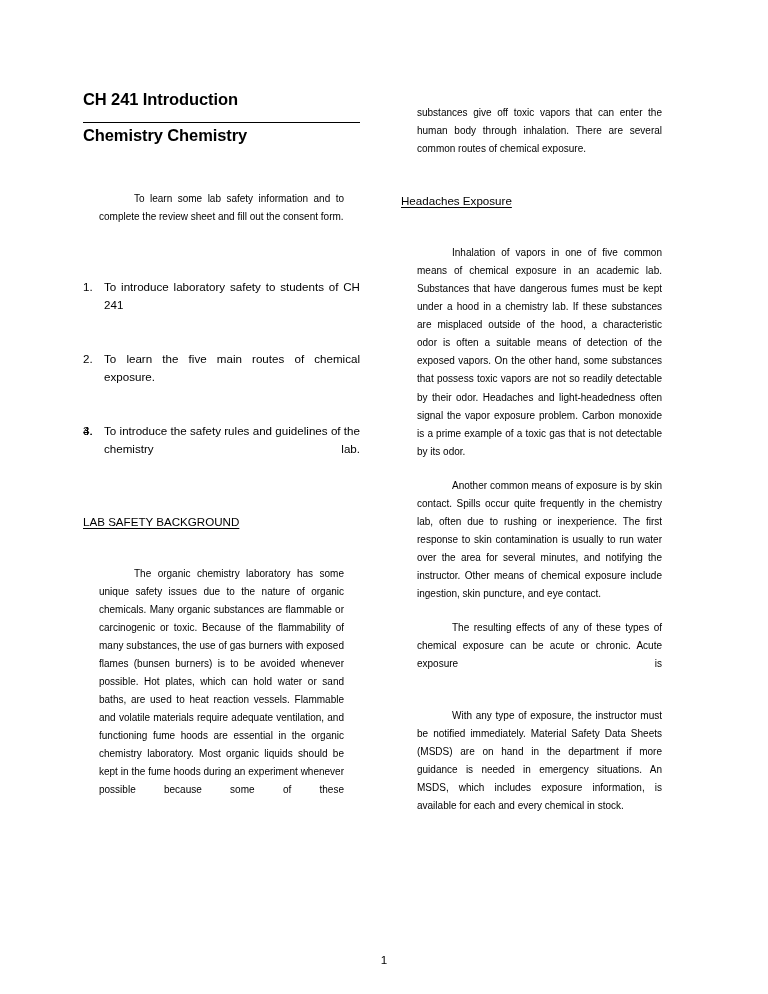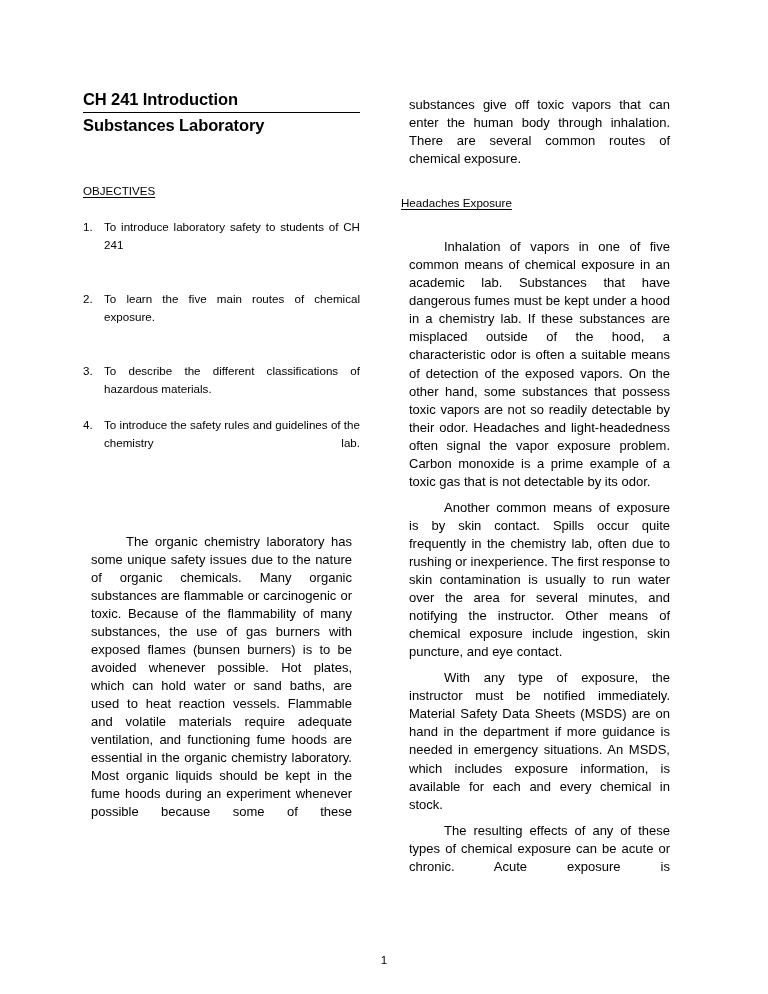--- a/index.html
+++ b/index.html
@@ -40,37 +40,37 @@
     font-weight: bold;
     line-height: 23px;
     margin: 0 0 0 0;
     letter-spacing: -0.1px;
   }
   .doc-title .tline {
     display: block;
   }
   .doc-title .tline.underlined {
     border-bottom: 1.6px solid #000;
-    padding-bottom: 1px;
+    padding-bottom: 11px;
     margin-bottom: 1px;
   }
   .heading {
     font-size: 11.6px;
     line-height: 18px;
     text-decoration: underline;
     text-underline-offset: 2px;
     margin: 0;
     white-space: pre;
   }
   .para {
-    font-size: 13px;
+    font-size: 10px;
     line-height: 18.05px;
     text-align: justify;
     text-justify: inter-word;
-    margin: 8px;
+    margin: 16px;
     hyphens: none;
   }
   .para.indent {
     text-indent: 35px;
   }
   .para.last-left {
     text-align: justify;
   }
   .para.last-left::after {
     content: "";
@@ -123,56 +123,56 @@
 <body>
 
 <div class="page">
 
   <div class="columns">
 
     <div class="col">
 
       <div class="doc-title">
         <span class="tline underlined">CH 241 Introduction</span>
-        <span class="tline">Substances Laboratory</span>
+        <span class="tline">Chemistry Chemistry</span>
       </div>
 
       <div class="spacer-9"></div>
 
 
       <div class="spacer-18"></div>
 
-
-      <div class="spacer-18"></div>
-
-      <p class="heading">OBJECTIVES</p>
+      <p class="para indent">To learn some lab safety information and to complete the review sheet and fill out the consent form.</p>
+
+      <div class="spacer-18"></div>
+
 
       <div class="spacer-18"></div>
 
       <ul class="obj-list">
         <li class="obj-item">
           <span class="obj-num">1.</span>
           <span class="obj-text">To introduce laboratory safety to students of  CH 241</span>
         </li>
         <li class="obj-item">
           <span class="obj-num">2.</span>
           <span class="obj-text">To learn the five main routes of chemical exposure.</span>
         </li>
         <li class="obj-item full">
           <span class="obj-num">3.</span>
-          <span class="obj-text">To describe the different classifications of hazardous materials.</span>
         </li>
         <li class="obj-item">
           <span class="obj-num">4.</span>
           <span class="obj-text">To introduce the safety rules and guidelines of the chemistry lab.</span>
         </li>
       </ul>
 
       <div class="spacer-36"></div>
 
+      <p class="heading">LAB SAFETY BACKGROUND</p>
 
       <div class="spacer-18"></div>
 
       <p class="para indent last-left">The organic chemistry laboratory has some unique safety issues due to the nature of organic chemicals.  Many organic substances are flammable or carcinogenic or toxic.  Because of the flammability of many substances, the use of gas burners with exposed flames (bunsen burners) is to be avoided whenever possible.  Hot plates, which can hold water or sand baths, are used to heat reaction vessels.  Flammable and volatile materials require adequate ventilation, and functioning fume hoods are essential in the organic chemistry laboratory.  Most organic liquids should be kept in the fume hoods during an experiment whenever possible because some of these</p>
 
     </div>
 
     <div class="col">
 
       <p class="para">substances give off toxic vapors that can enter the human body through inhalation.  There are several common routes of chemical exposure.</p>
@@ -180,23 +180,23 @@
       <div class="spacer-18"></div>
 
       <p class="heading">Headaches Exposure</p>
 
       <div class="spacer-18"></div>
 
       <p class="para indent"><b>Inhalation</b><span> of vapors in one of five common means of chemical exposure in an academic lab.  Substances that have dangerous fumes must be kept under a hood in a chemistry lab.  If these substances are misplaced outside of the hood, a characteristic odor is often a suitable means of detection of the exposed vapors.  On the other hand, some substances that possess toxic vapors are not so readily detectable by their odor.  Headaches and light-headedness often signal the vapor exposure problem.  Carbon monoxide is a prime example of a toxic gas that is not detectable by its odor.</span></p>
 
       <p class="para indent"><span>Another common means of exposure is by </span><b>skin contact</b><span>.  Spills occur quite frequently in the chemistry lab, often due to rushing or inexperience.  The first response to skin contamination is usually to run water over the area for several minutes, and notifying the instructor.  Other means of chemical exposure include </span><b>ingestion</b><span>, </span><b>skin puncture</b><span>, and </span><b>eye contact</b><span>.</span></p>
 
+      <p class="para indent last-left"><span>The resulting effects of any of these types of chemical exposure can be </span><b>acute</b><span> or </span><b>chronic</b><span>.  Acute exposure is</span></p>
+
       <p class="para indent"><span>With any type of exposure, the instructor must be notified immediately.  Material Safety Data Sheets (</span><b>MSDS</b><span>) are on hand in the department if more guidance is needed in emergency situations.  An MSDS, which includes exposure information, is available for each and every chemical in stock.</span></p>
 
-      <p class="para indent last-left"><span>The resulting effects of any of these types of chemical exposure can be </span><b>acute</b><span> or </span><b>chronic</b><span>.  Acute exposure is</span></p>
-
     </div>
 
   </div>
 
   <div class="page-number">1</div>
 
 </div>
 
 </body></html>

